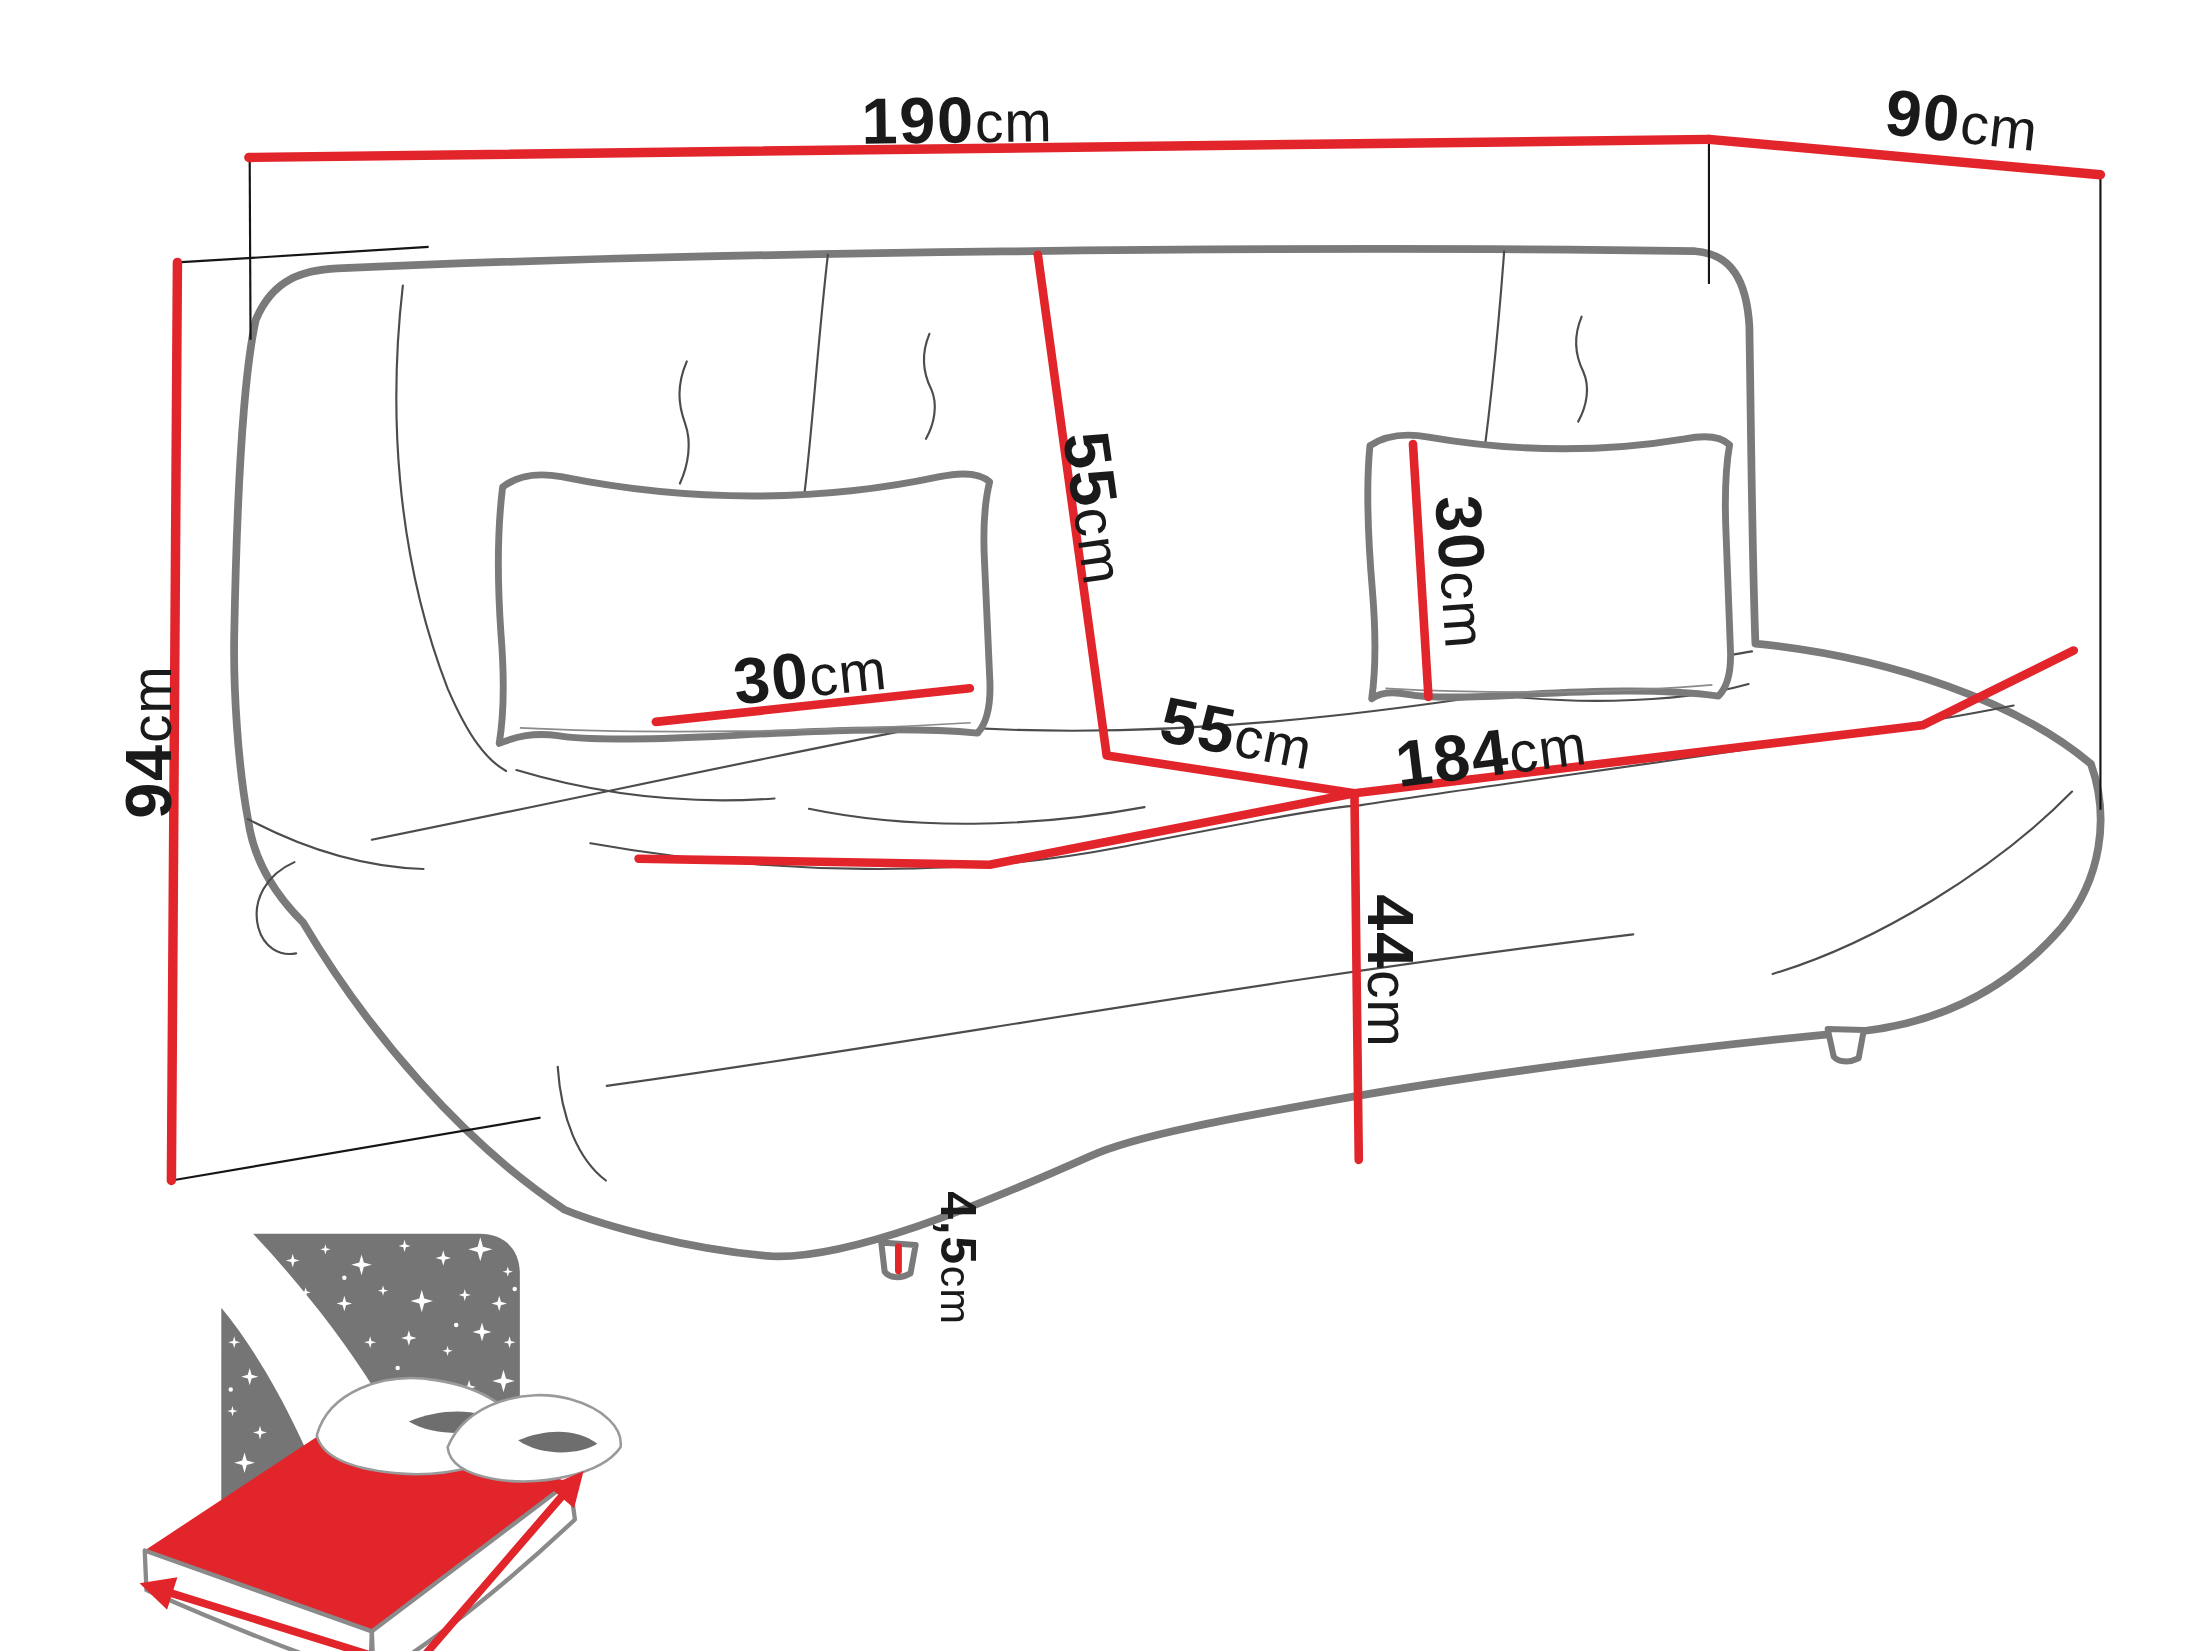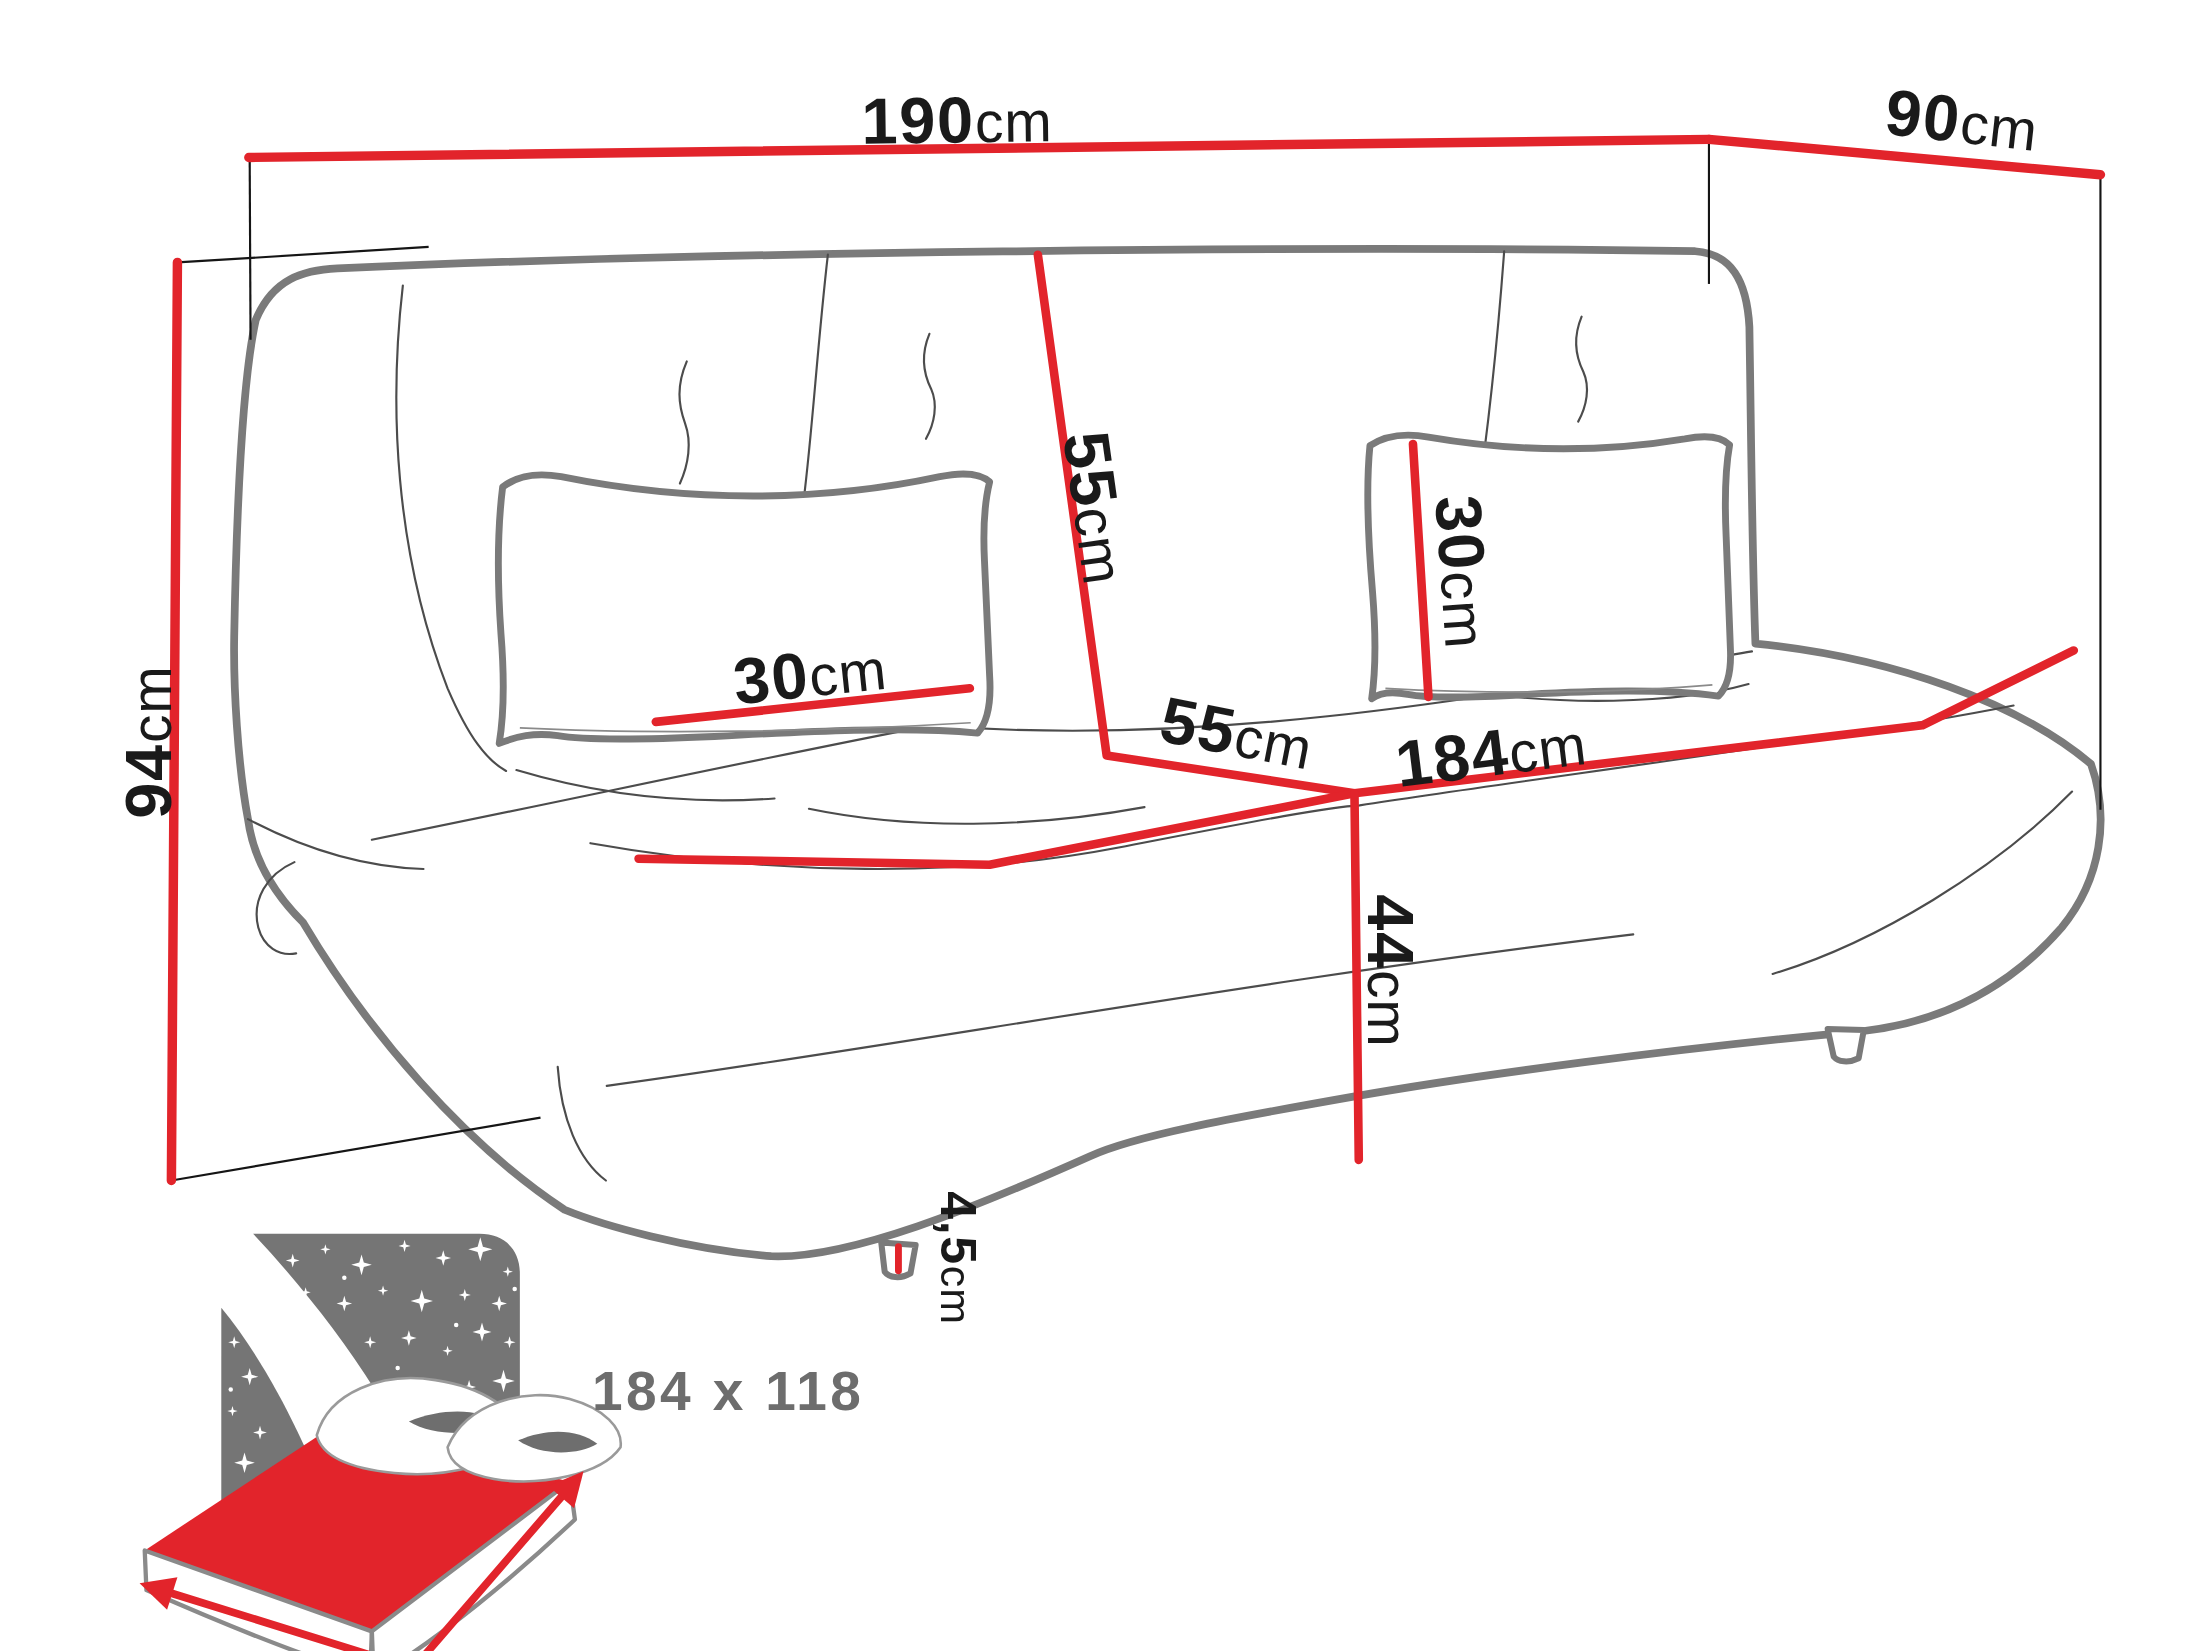--- a/index.html
+++ b/index.html
@@ -204,15 +204,14 @@
   </div>
 
   <div class="dim-label" style="left:1390px;top:971px;transform:translate(-50%,-50%) rotate(90deg);">
     <span class="val">44</span><span class="unit">cm</span>
   </div>
 
   <div class="dim-label small" style="left:958px;top:1258px;transform:translate(-50%,-50%) rotate(90deg);">
     <span class="val">4,5</span><span class="unit">cm</span>
   </div>
 
-  <div class="sleep-label">184 x 118</div>
 </div>
 
 
 </body></html>

